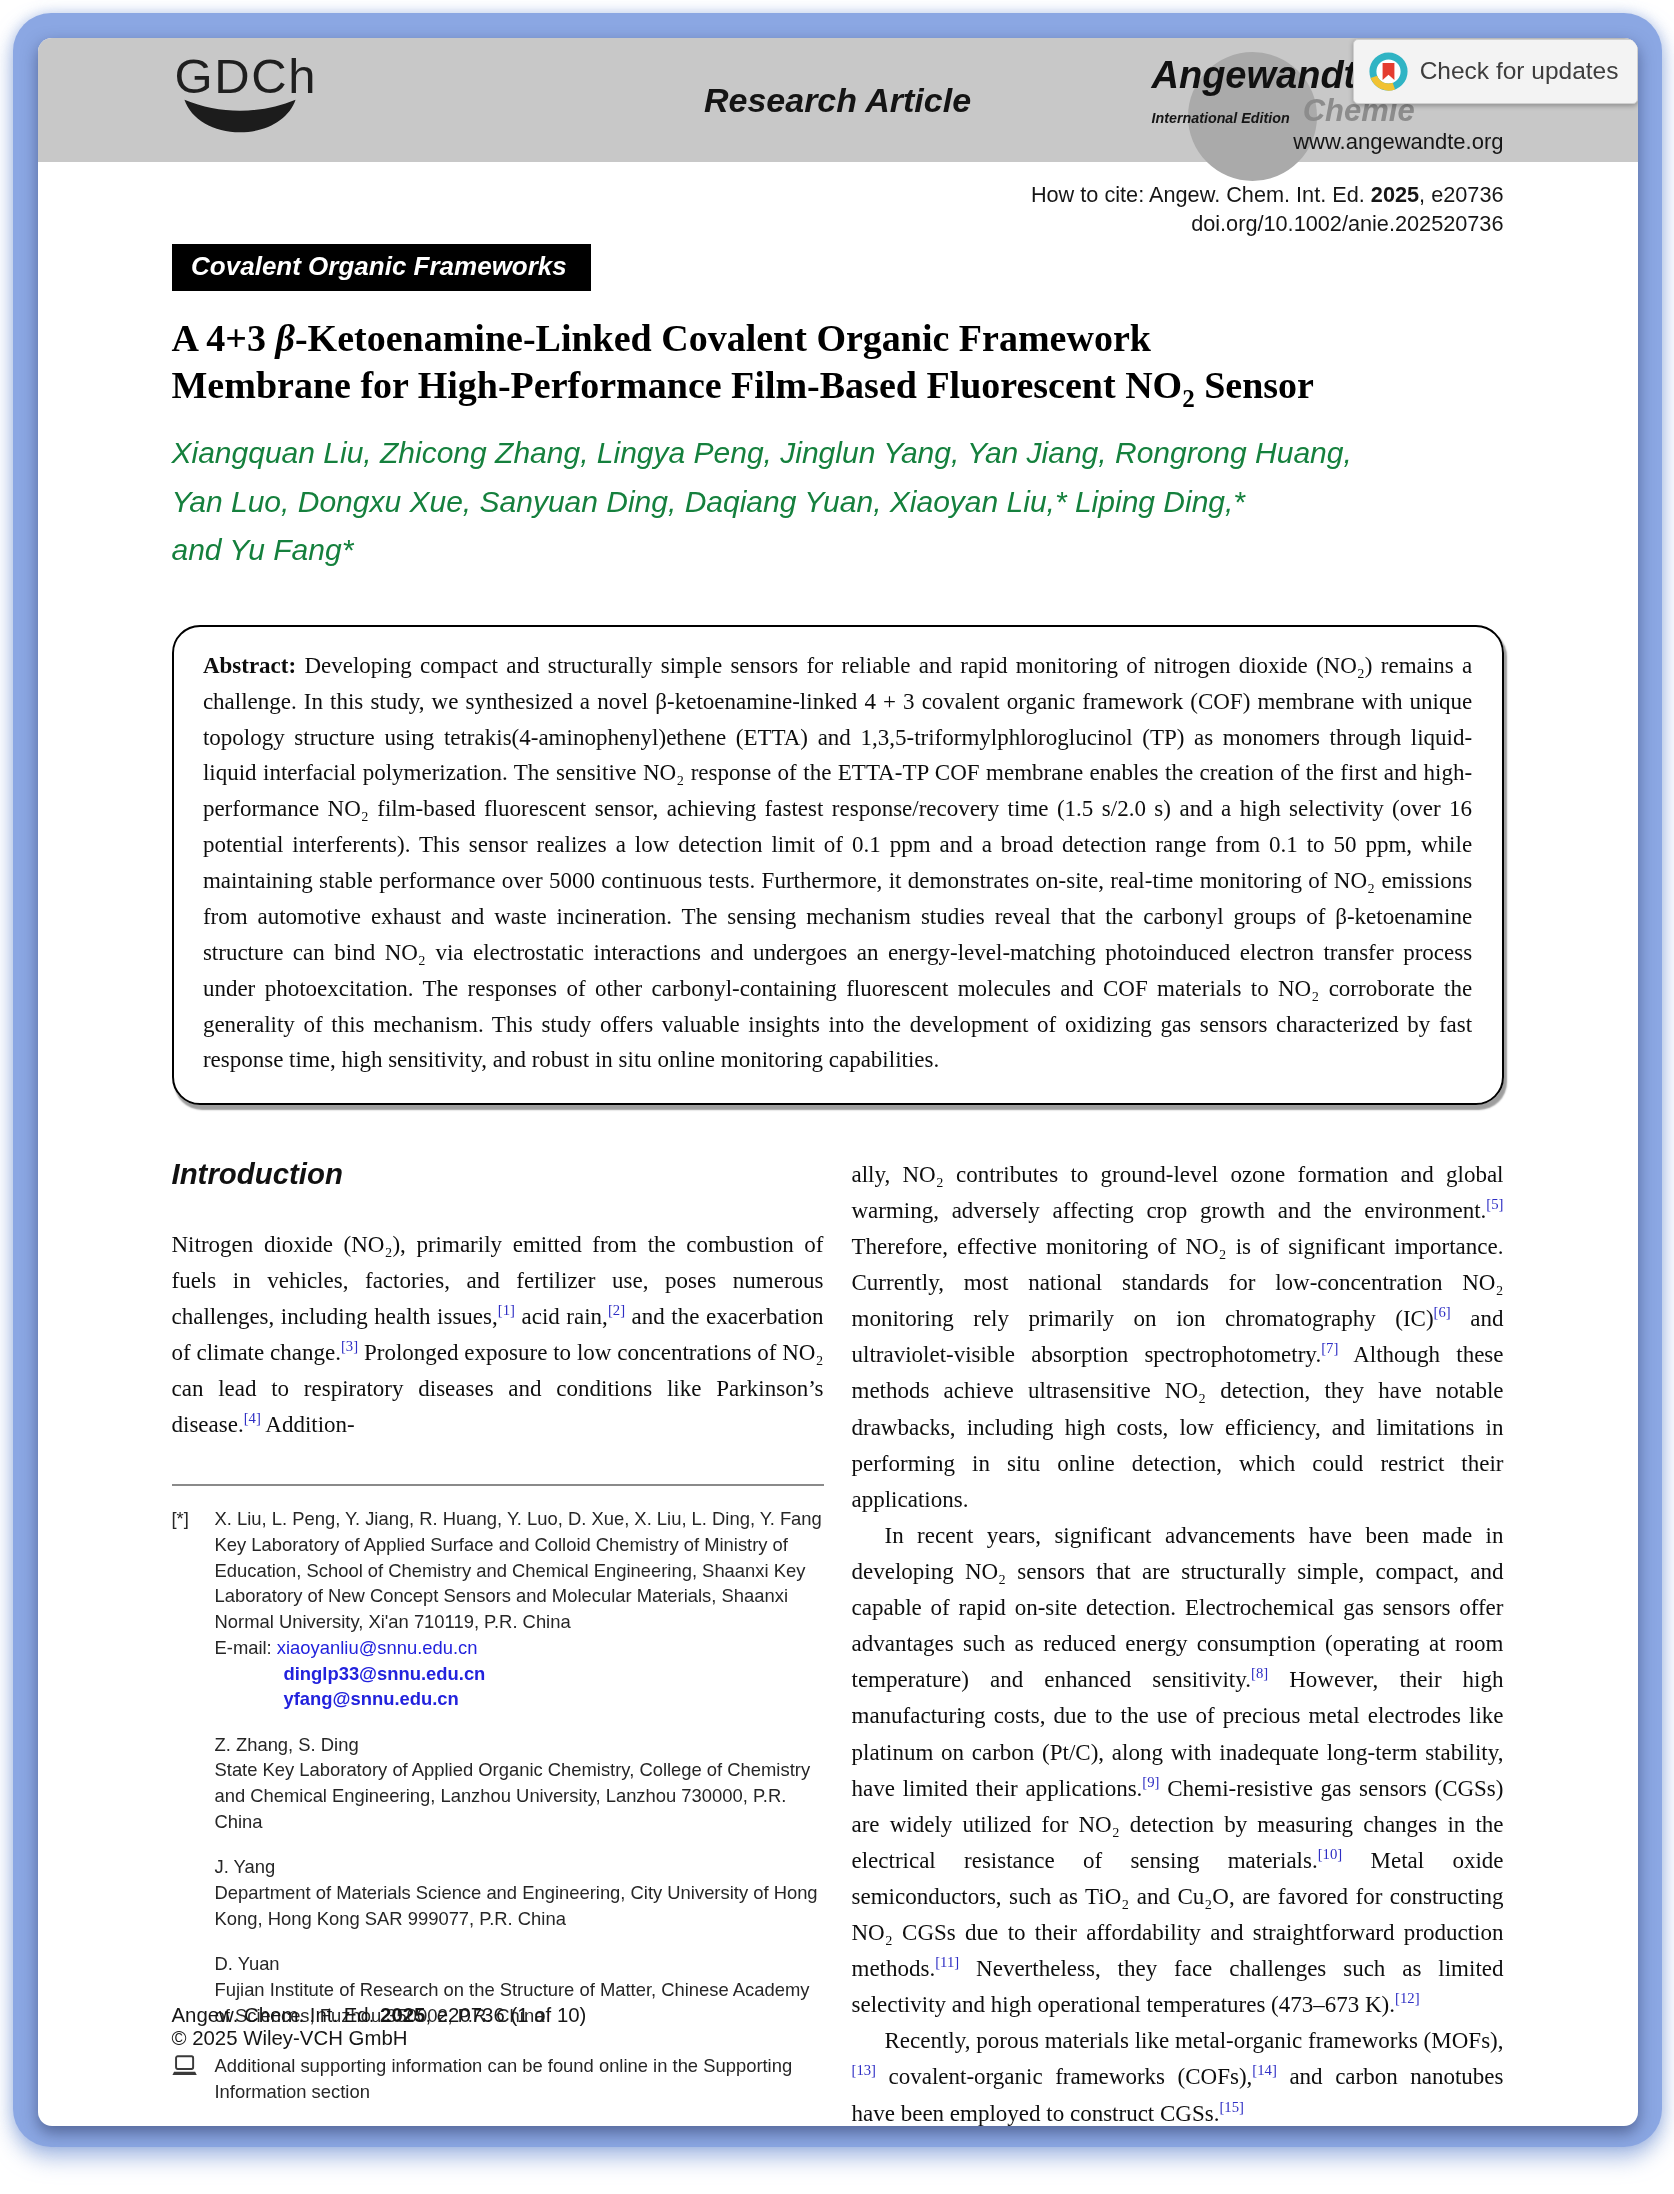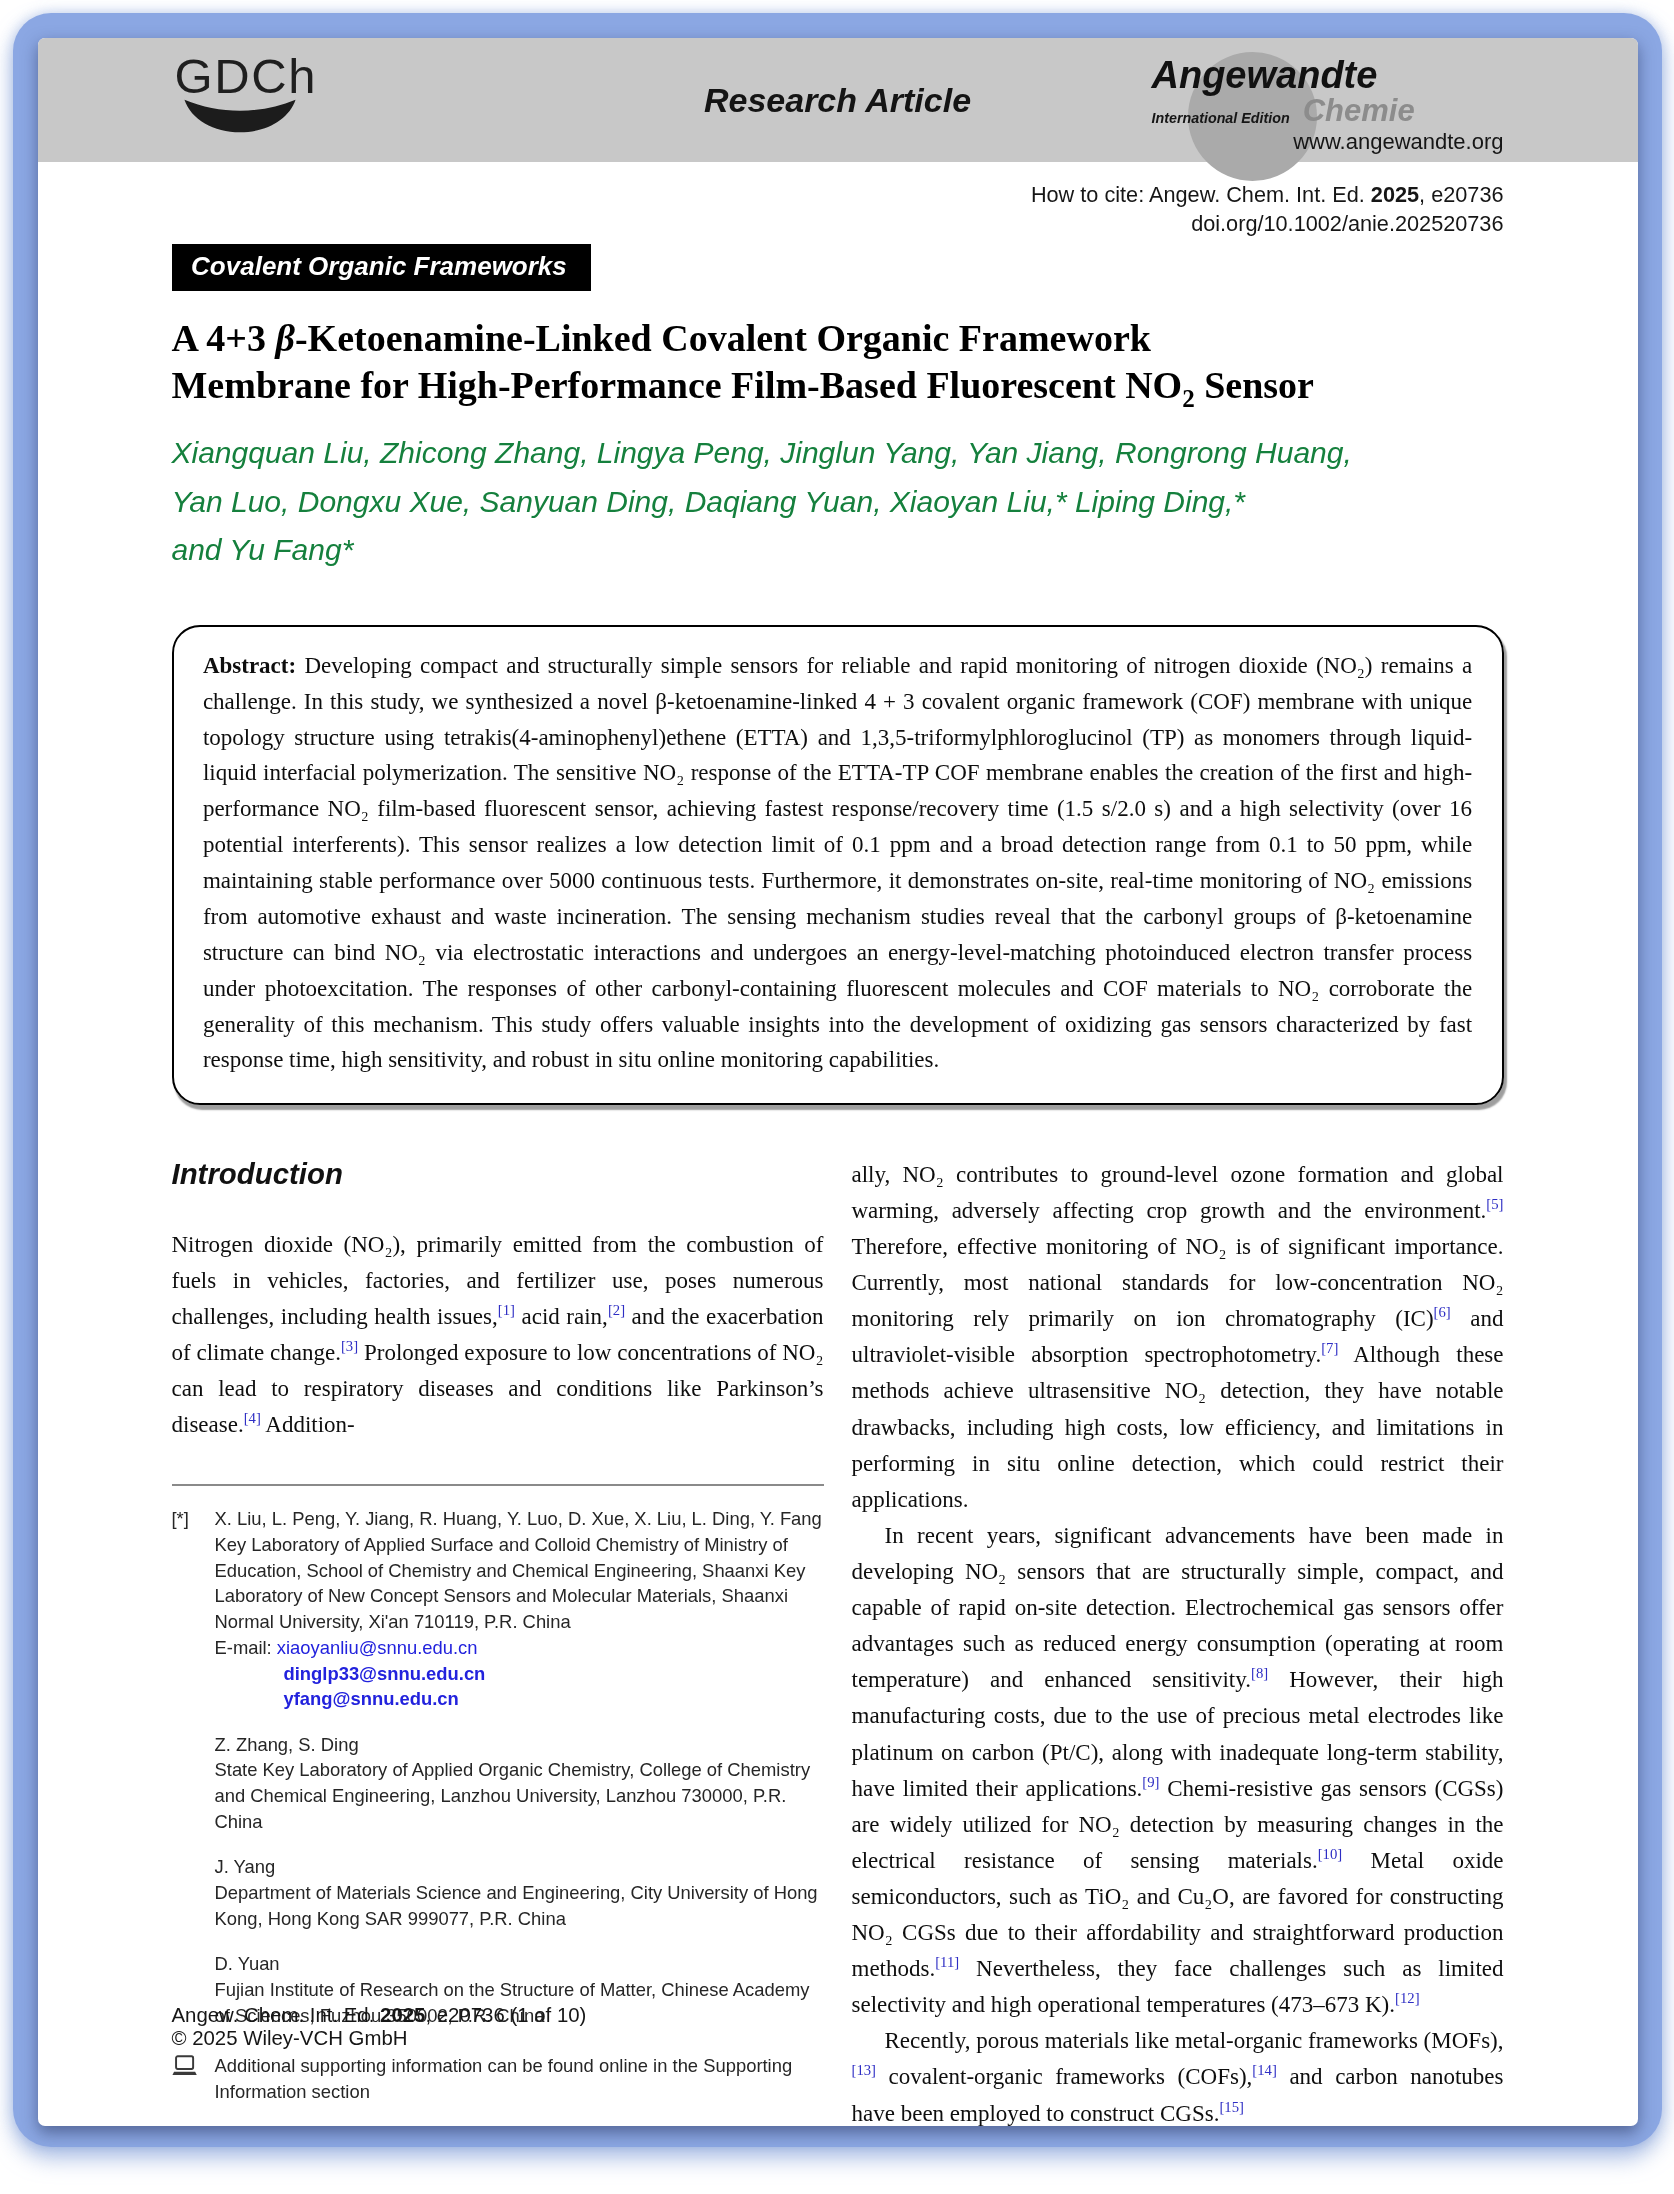--- a/index.html
+++ b/index.html
@@ -1,21 +1,21 @@
 <!DOCTYPE html>
 <html style="font-size:13px"><head>
 <meta charset="utf-8">
 <style>
   html,body{margin:0;padding:0;background:#ffffff;}
   .canvas{position:relative;width:1675px;height:2194px;background:#ffffff;overflow:hidden;
           font-family:"Liberation Sans","DejaVu Sans",sans-serif;color:#1a1a1a;}
   .frame{position:absolute;left:13px;right:13px;top:13px;bottom:47px;background:#8ba7e3;
          border-radius:38px;padding:24.5px 24.5px 21px 24.5px;box-sizing:border-box;
          box-shadow:0 11.4px 21px rgba(125,155,215,.6),0 0 13px rgba(125,155,215,.45);}
-  .sheet{position:relative;width:100%;height:100%;background:#ffffff;border-radius:7px;
+  .sheet{position:relative;width:100%;height:100%;background:#ffffff;border-radius:14px;
          overflow:hidden;box-shadow:0 6.5px 16.4px rgba(30,40,80,.5);}
 
   
   .gray-band{position:relative;height:124px;background:#c8c8c8;}
   .gdch{position:absolute;left:137px;top:14.7px;width:131px;text-align:center;}
   .gdch-text{font-size:49px;font-weight:400;letter-spacing:1.6px;color:#1f1f1f;line-height:1;}
   .gdch-bowl{display:block;margin:-3.3px auto 0;}
   .research-article{position:absolute;left:50%;top:43px;transform:translateX(-50%);
                     font-size:34px;font-weight:700;font-style:italic;color:#141414;white-space:nowrap;}
   .angewandte{position:absolute;right:134px;top:18px;width:352px;}
@@ -89,20 +89,28 @@
           <div class="ang-circle"></div>
           <div class="ang-name">Angewandte</div>
           <div class="ang-row">
             <span class="ang-edition">International Edition</span>
             <span class="ang-chemie">Chemie</span>
           </div>
           <div class="ang-web">www.angewandte.org</div>
         </div>
       </div>
 
+      <div class="check-badge">
+        <svg width="43" height="43" viewBox="0 0 40 40">
+          <circle cx="20" cy="20" r="14.5" fill="#ffffff" stroke="#30b4c4" stroke-width="6.5"></circle>
+          <path d="M6.4 25 A14.5 14.5 0 0 0 25 33.6" fill="none" stroke="#f1c232" stroke-width="6.5"></path>
+          <path d="M14.5 12 h11 v16 l-5.5 -5 l-5.5 5 z" fill="#e43d30"></path>
+        </svg>
+        <span>Check for updates</span>
+      </div>
 
       <div class="content">
         
         <div class="citation">
           <div><span>How to cite: </span><span class="it">Angew. Chem. Int. Ed. </span><b>2025</b><span>, e20736</span></div>
           <div>doi.org/10.1002/anie.202520736</div>
         </div>
 
         
         <div class="topic-badge"><span>Covalent Organic Frameworks</span></div>

